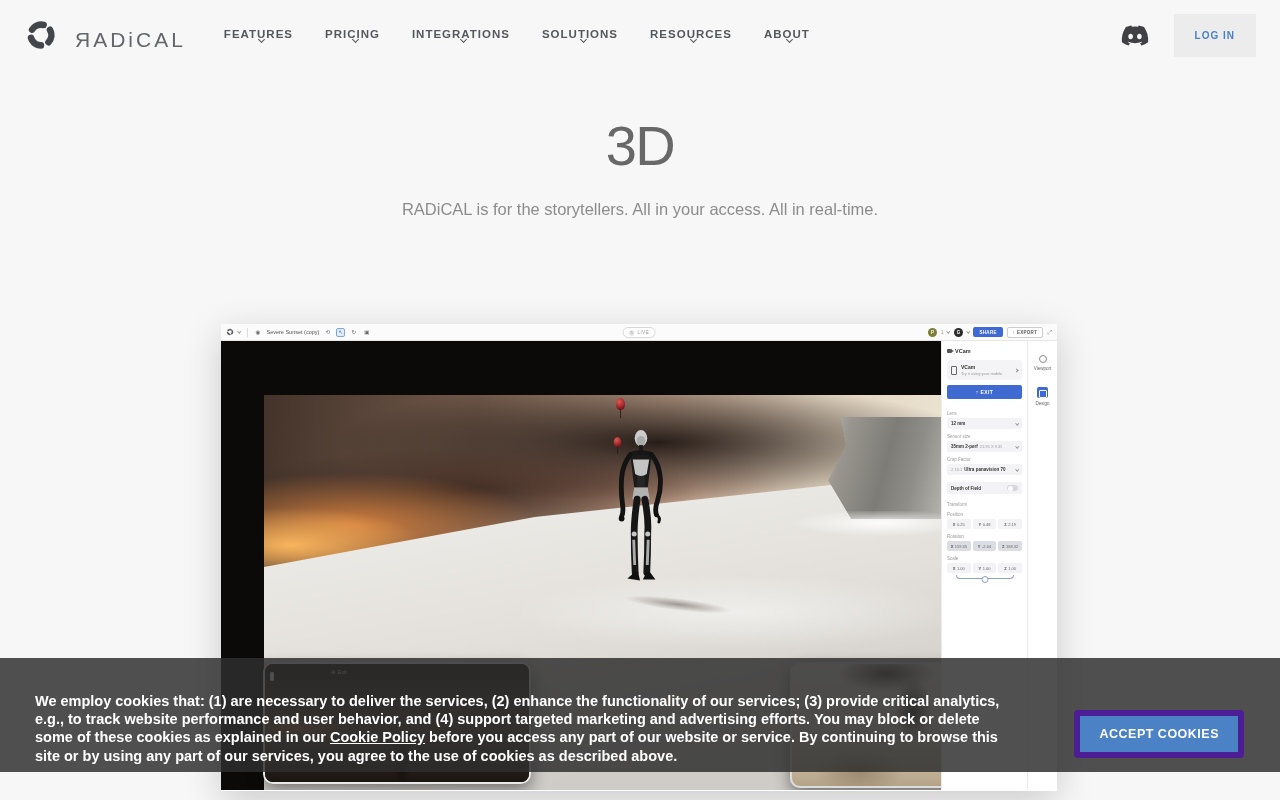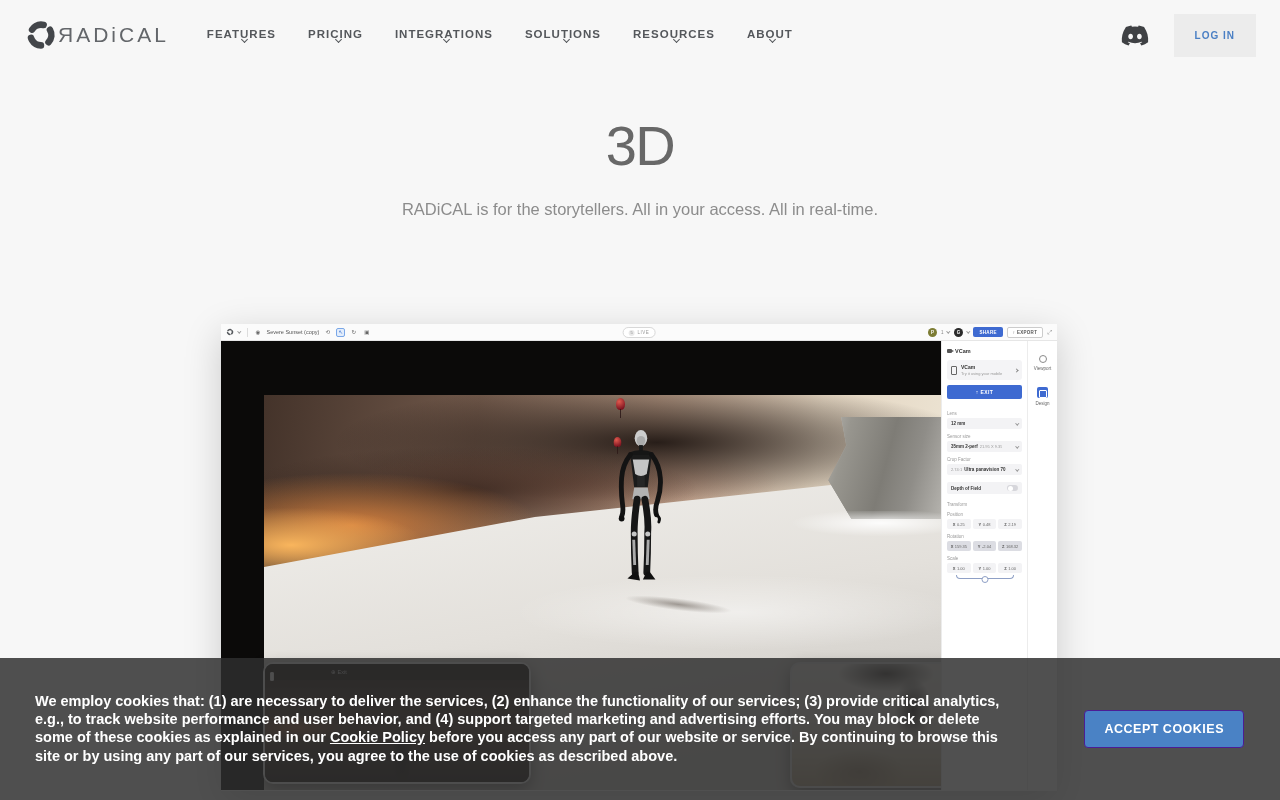--- a/index.html
+++ b/index.html
@@ -2,21 +2,21 @@
 <html><head>
 <meta charset="utf-8">
 <style>
   * { margin:0; padding:0; box-sizing:border-box; }
   html,body { width:1280px; height:800px; overflow:hidden; }
   body { font-family:"Liberation Sans", sans-serif; background:#f7f7f7; position:relative; }
   .screen { position:absolute; inset:0; width:1280px; height:800px; background:#f7f7f7; overflow:hidden; }
 
   
   .header { position:absolute; top:0; left:0; width:100%; height:70px; display:flex; align-items:center; padding:0 24px; }
-  .brand { display:flex; align-items:center; gap:0; }
+  .brand { display:flex; align-items:flex-end; gap:17px; }
   .brand-name { font-size:21px; letter-spacing:3px; color:#63666a; font-weight:500; }
   .nav { display:flex; align-items:center; gap:32px; margin-left:38px; }
   .nav-item { font-size:11.5px; font-weight:600; letter-spacing:1px; color:#54575b; cursor:pointer; display:flex; align-items:center;flex-direction:column; }
   .chev { display:inline-block; width:5px; height:5px; border-right:1.6px solid currentColor; border-bottom:1.6px solid currentColor; transform:rotate(45deg); margin-left:6px; margin-top:-3px; }
   .header-right { margin-left:auto; display:flex; align-items:center; gap:24px; }
   .discord { width:30px; height:23px; }
   .login-btn { background:#ececec; color:#4a7fc4; font-size:10px; font-weight:700; letter-spacing:1px; padding:16px 21px; border:none; cursor:pointer; }
   .cta-btn { background:#464646; color:#ffffff; font-size:11.5px; font-weight:700; letter-spacing:1px; padding:16px 20px; border:none; border-radius:3px; cursor:pointer; }
 
   
@@ -129,24 +129,24 @@
 
   
   .rail { width:30px; background:#ffffff; border-left:1px solid #ececec; display:flex; flex-direction:column; align-items:center; padding-top:14px; gap:16px; }
   .rail-item { display:flex; flex-direction:column; align-items:center; gap:3px; }
   .rail-item .lbl { font-size:4.5px; color:#666; }
   .ring-ic { width:8px; height:8px; border:1px solid #8a8a8a; border-radius:50%; }
   .design-ic { width:11px; height:11px; background:#3e6ad1; border-radius:2px; position:relative; }
   .design-ic::after { content:""; position:absolute; left:2.5px; top:2.5px; width:6px; height:6px; border:0.8px solid #fff; border-radius:1px; }
 
   
-  .cookie { position:absolute; left:0; top:658px; width:1280px; height:142px; background:rgba(47,47,47,0.84); z-index:10; }
+  .cookie { position:absolute; left:0; top:658px; width:1280px; height:114px; background:rgba(47,47,47,0.84); z-index:10; }
   .cookie-text { position:absolute; left:35px; top:34px; width:978px; color:#ffffff; font-size:14.5px; font-weight:700; line-height:18.2px; }
   .cookie-link { color:#ffffff; text-decoration:underline; cursor:pointer; }
-  .accept-btn { position:absolute; right:36px; top:52px; background:#4a82c5; color:#fff; border:1px solid #4c1d95; border-radius:4px; font-size:12.5px; font-weight:700; letter-spacing:0.5px; padding:11px 19px; cursor:pointer; }
+  .accept-btn { position:absolute; right:36px; top:52px; background:#4a82c5; color:#fff; border:6px solid #4c1d95; border-radius:4px; font-size:12.5px; font-weight:700; letter-spacing:0.5px; padding:11px 19px; cursor:pointer; }
 </style>
 </head>
 <body>
 
 <div class="screen">
 
   <div class="header">
     <div class="brand">
       <svg width="34" height="34" viewBox="0 0 36 36">
         <circle cx="18" cy="18" r="11" fill="none" stroke="#43464a" stroke-width="7" stroke-dasharray="14 9" stroke-linecap="round" transform="rotate(-30 18 18)"></circle>

